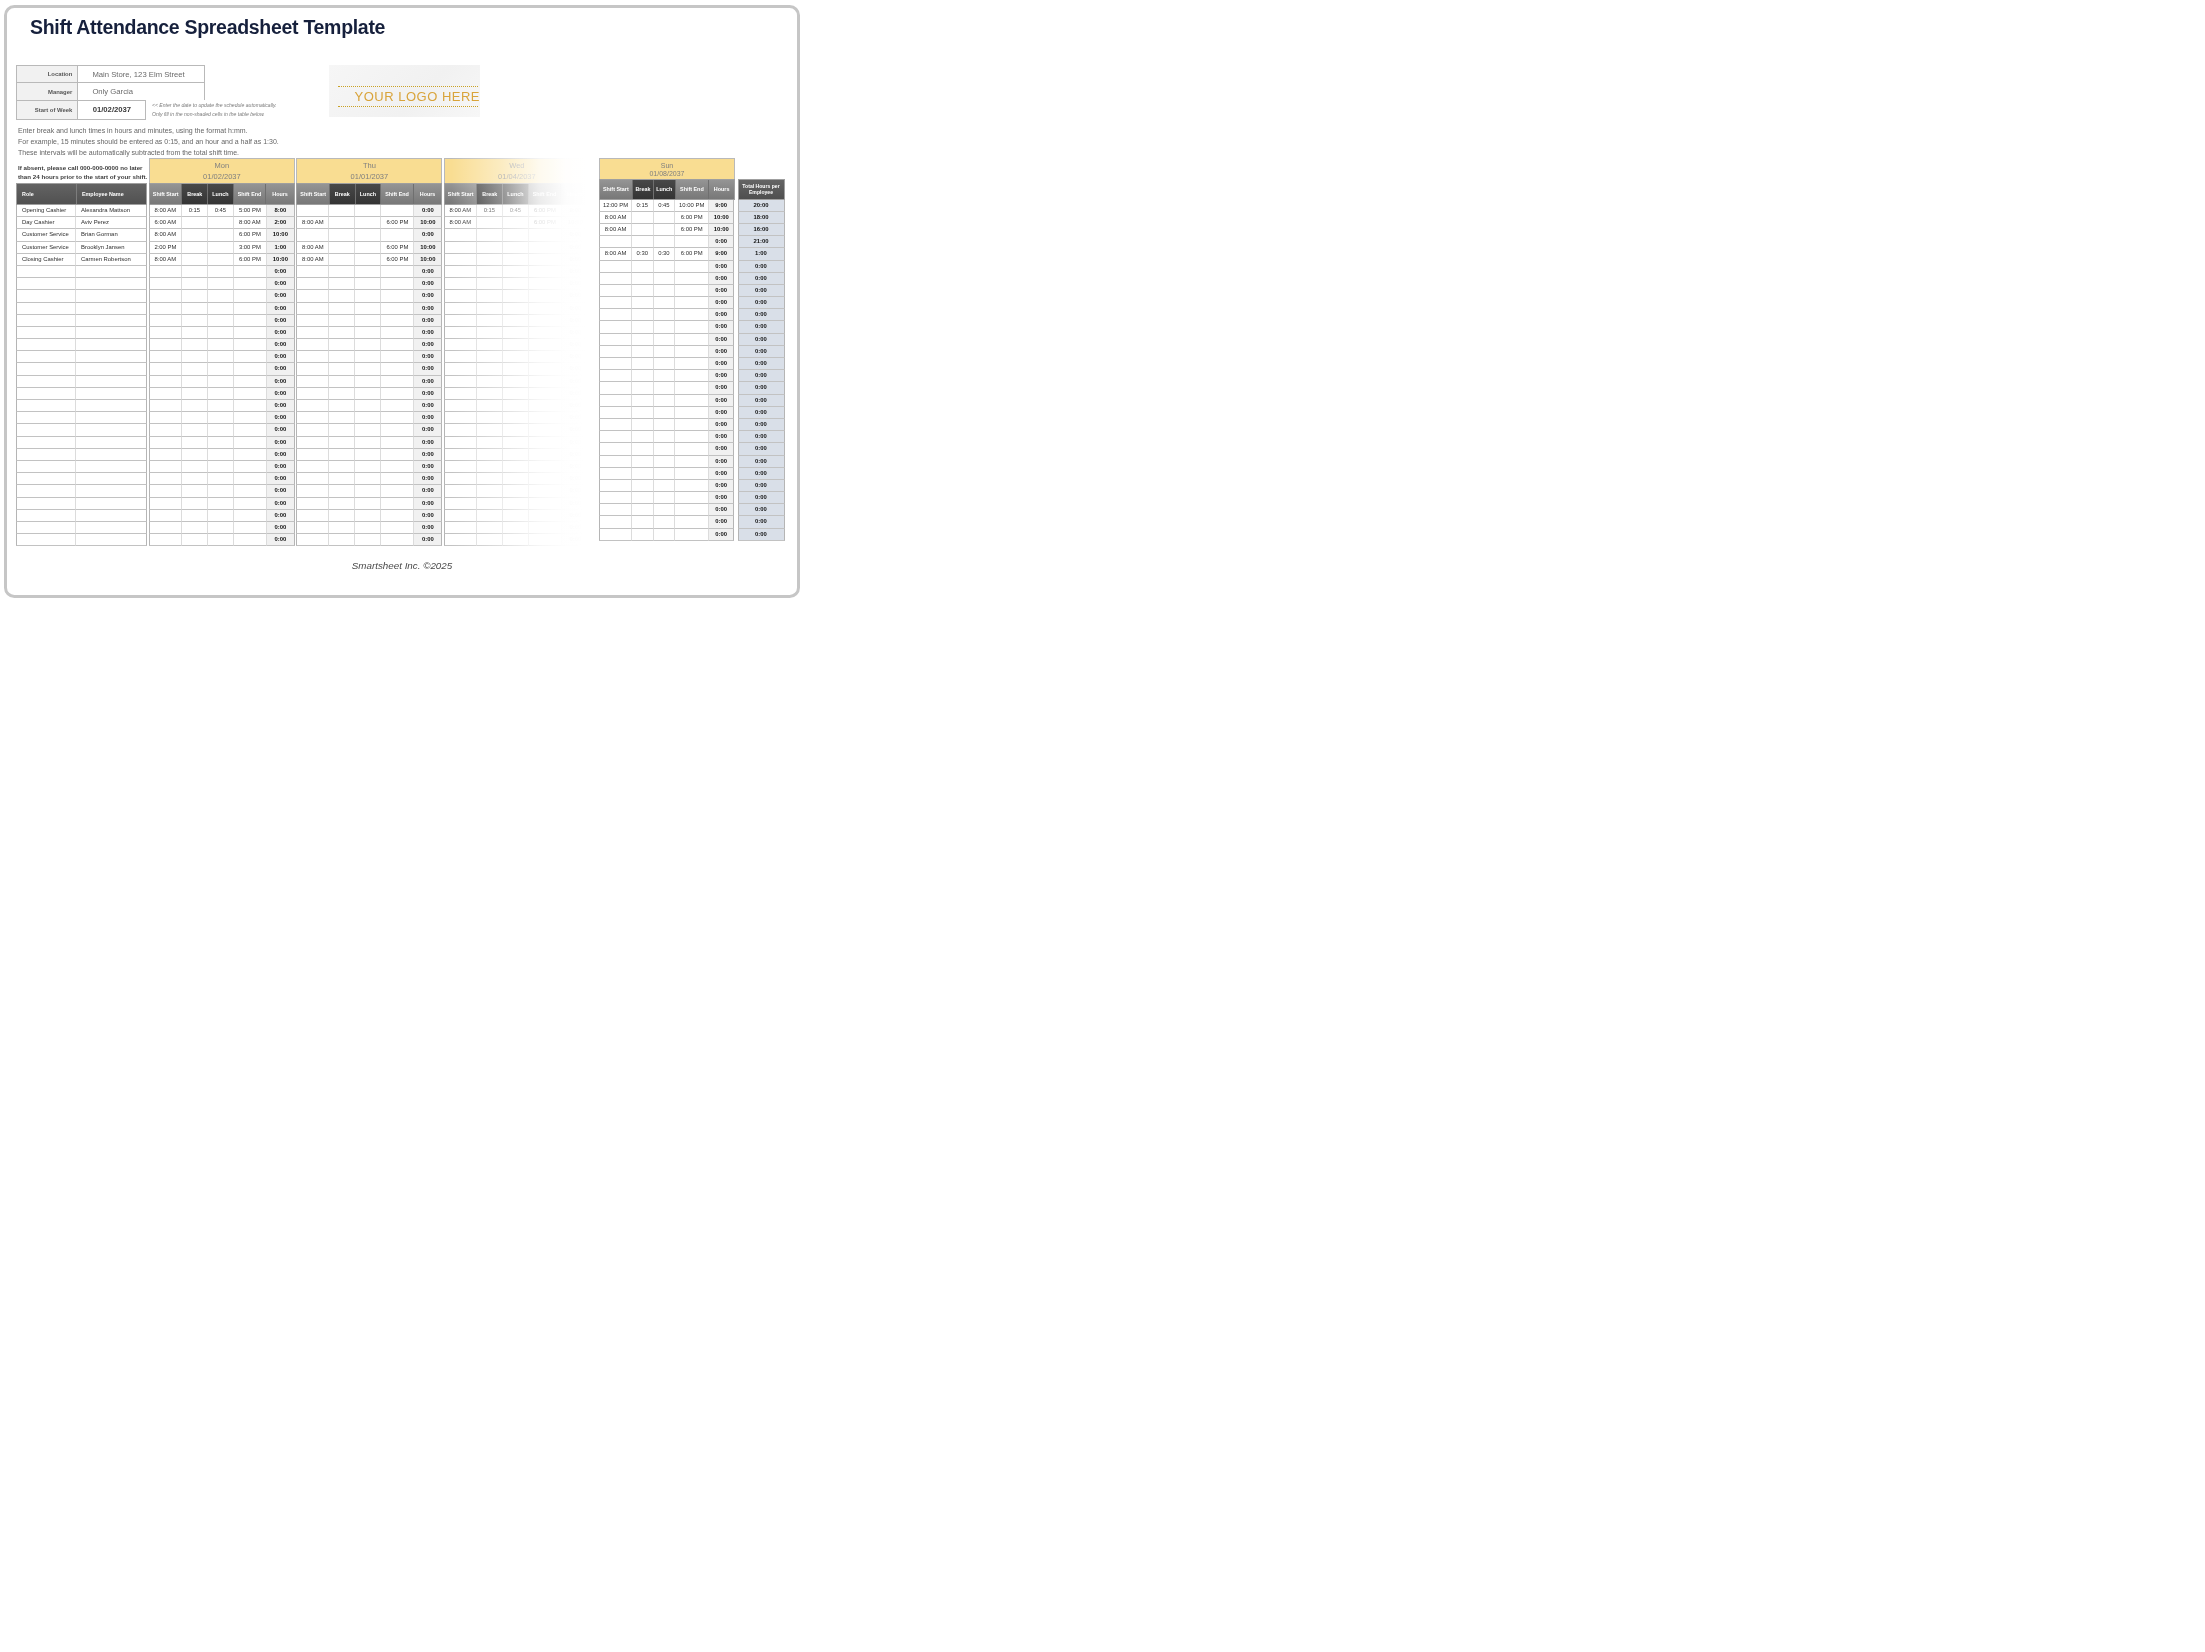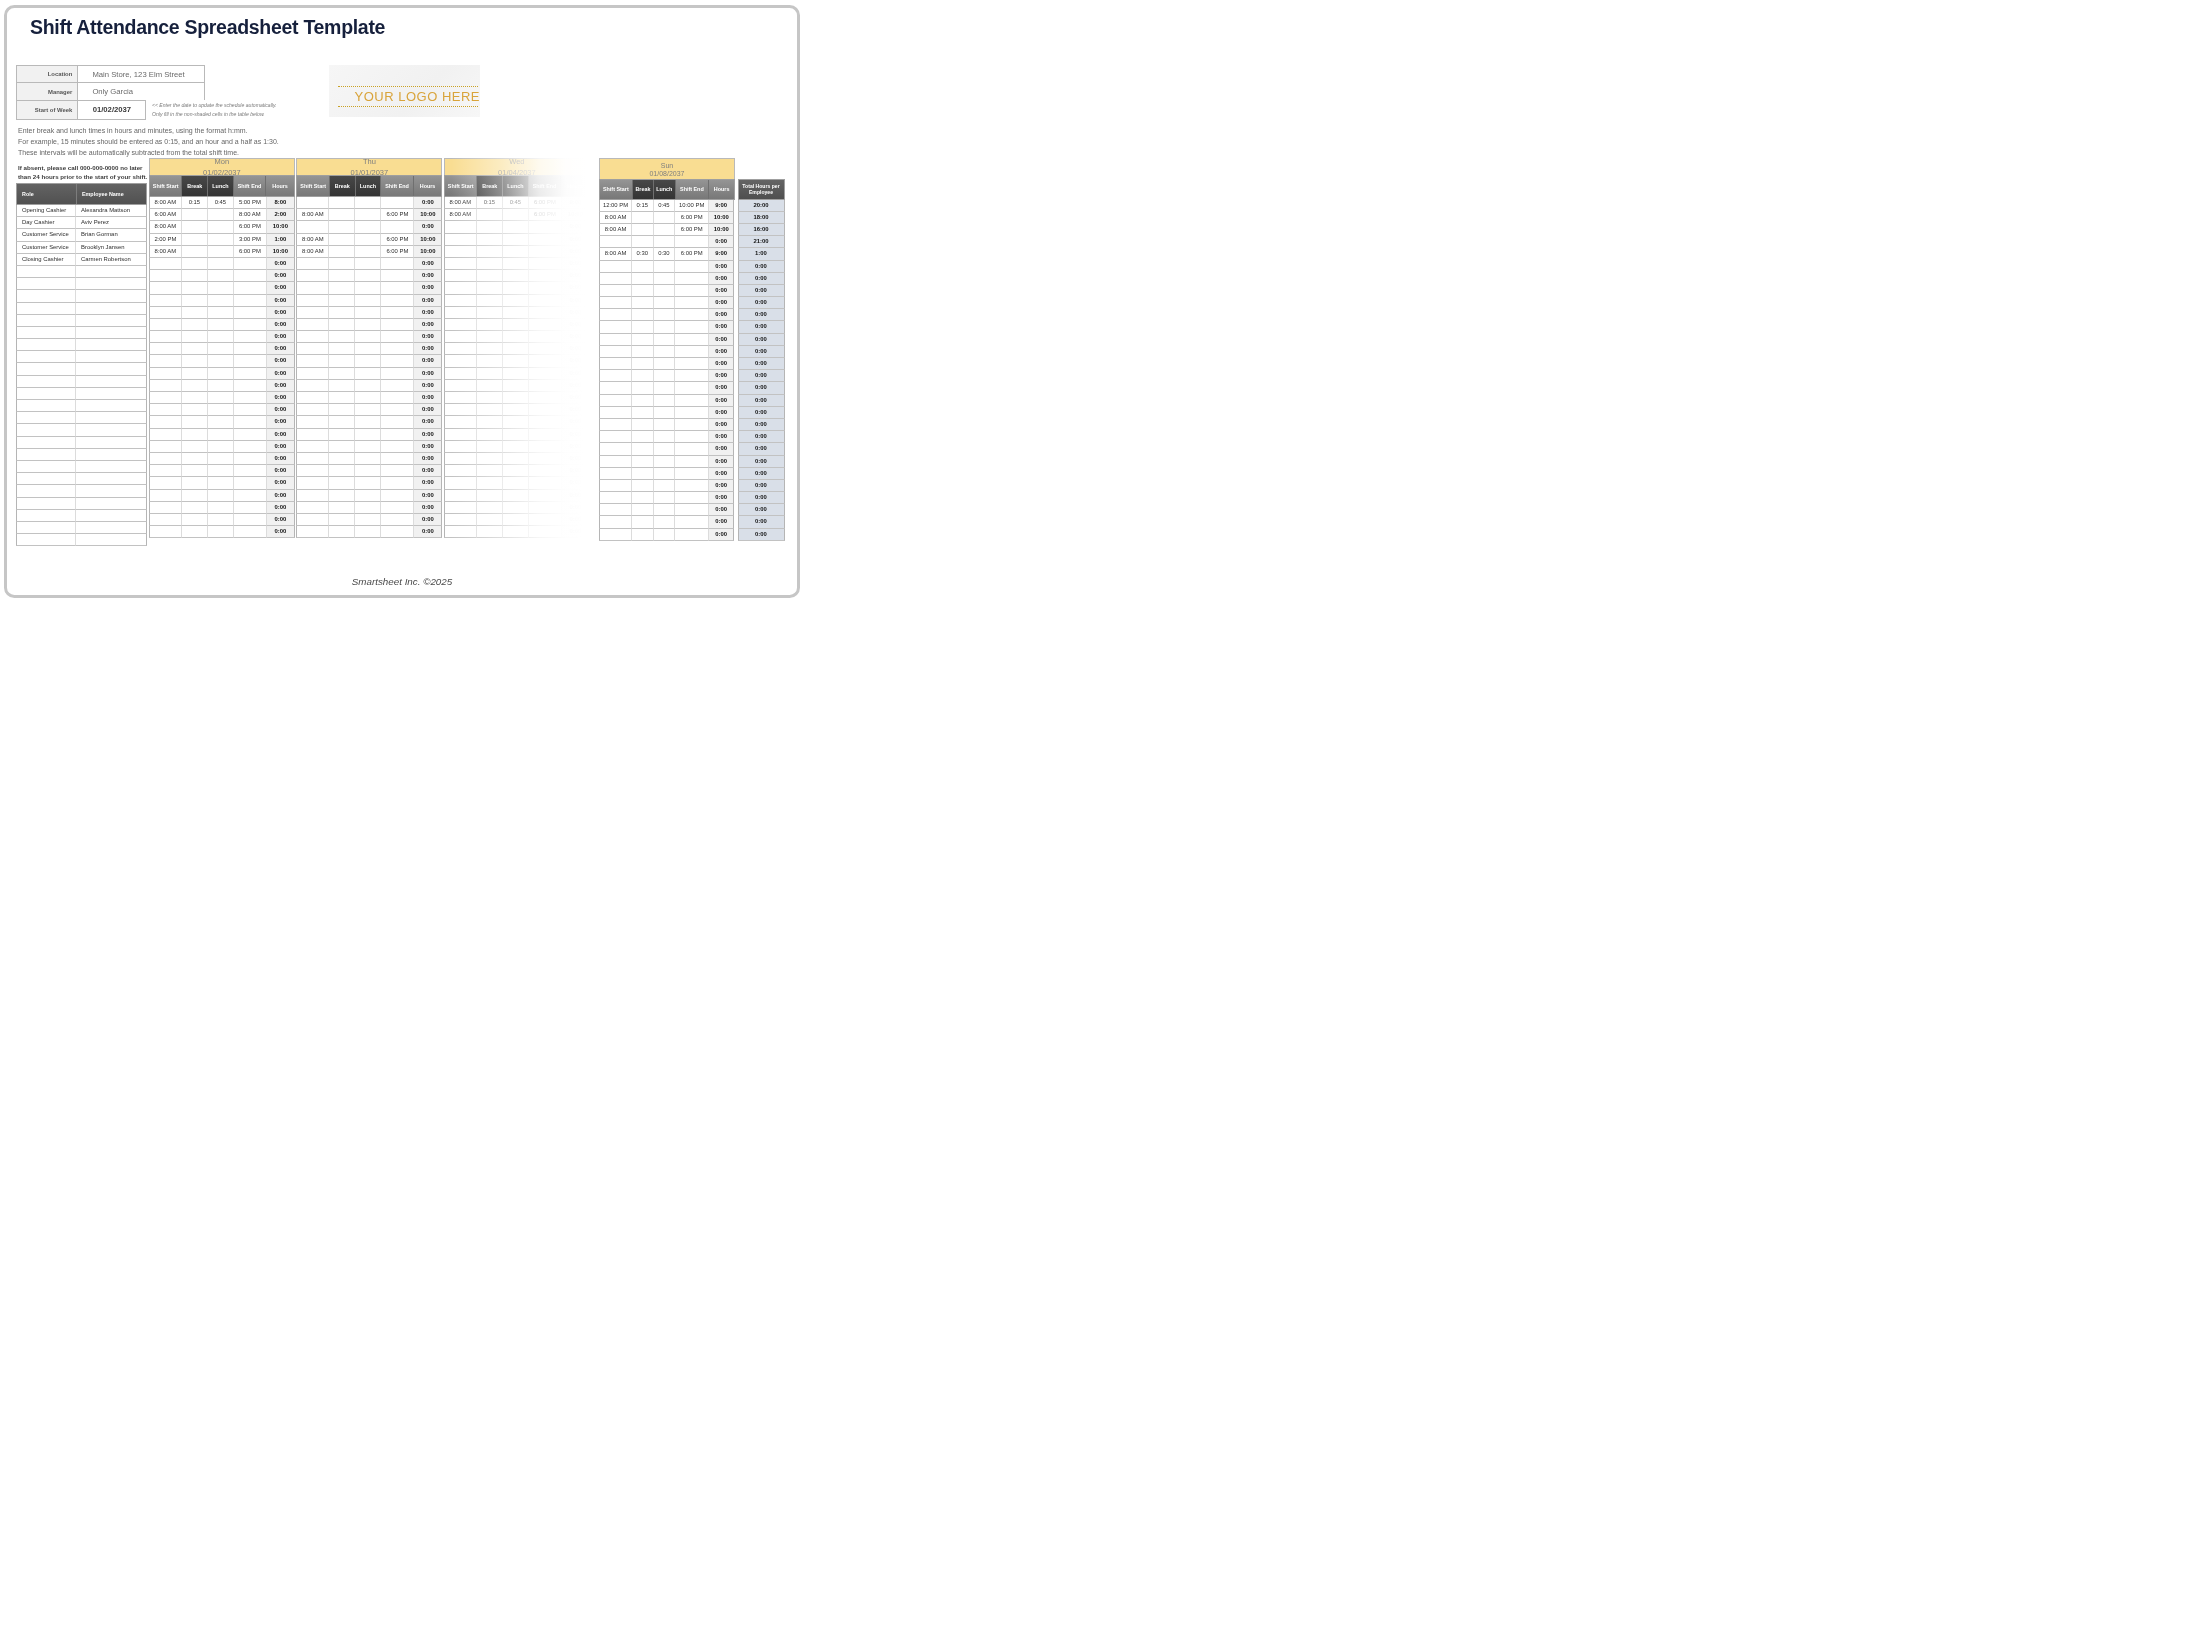--- a/index.html
+++ b/index.html
@@ -77,21 +77,21 @@
   .roles-head .hcell{
     background:linear-gradient(#636363,#515151);color:#fff;
     font-size:5.4px;font-weight:bold;display:flex;align-items:center;
     padding-left:4.6px;box-sizing:border-box;
   }
   .roles-head .hcell.c-role{width:60px;border-right:0.5px solid #7d7d7d;}
   .roles-head .hcell.c-emp{flex:1;}
   .day-tbl{width:146px;margin-right:1.5px;}
   .day-tbl.last{margin-right:0;}
   .day-head{
-    height:17px;background:#F9DD92;border:0.5px solid #b9b9b9;border-bottom:none;
+    height:25px;background:#F9DD92;border:0.5px solid #b9b9b9;border-bottom:none;
     box-sizing:border-box;display:flex;flex-direction:column;justify-content:center;
     align-items:center;gap:2.1px;color:#7f7f7f;font-size:7.5px;
   }
   .sub-head{display:flex;height:22px;border:0.5px solid #9f9f9f;box-sizing:border-box;}
   .sub-cell{
     box-sizing:border-box;color:#fff;font-size:5.4px;font-weight:bold;
     display:flex;align-items:center;justify-content:center;text-align:center;
     background:linear-gradient(#949494,#787878);border-right:0.5px solid #6f6f6f;
   }
   .sub-cell.dark{background:linear-gradient(#484848,#343434);}
@@ -131,21 +131,21 @@
     position:absolute;left:451px;top:157px;width:147px;height:392px;z-index:4;
     background:linear-gradient(to right,
       rgba(255,255,255,0) 0%,
       rgba(255,255,255,.45) 35%,
       rgba(255,255,255,.85) 60%,
       rgba(255,255,255,.98) 78%,
       #ffffff 92%);
     pointer-events:none;
   }
   .footer{
-    position:absolute;left:0;right:0;top:576px;text-align:center;
+    position:absolute;left:0;right:0;top:560px;text-align:center;
     font-size:9.8px;font-style:italic;color:#4a4a4a;z-index:2;
   }
 </style>
 </head>
 <body>
 
 <div class="frame"></div>
 
 <h1 class="page-title">Shift Attendance Spreadsheet Template</h1>
 

